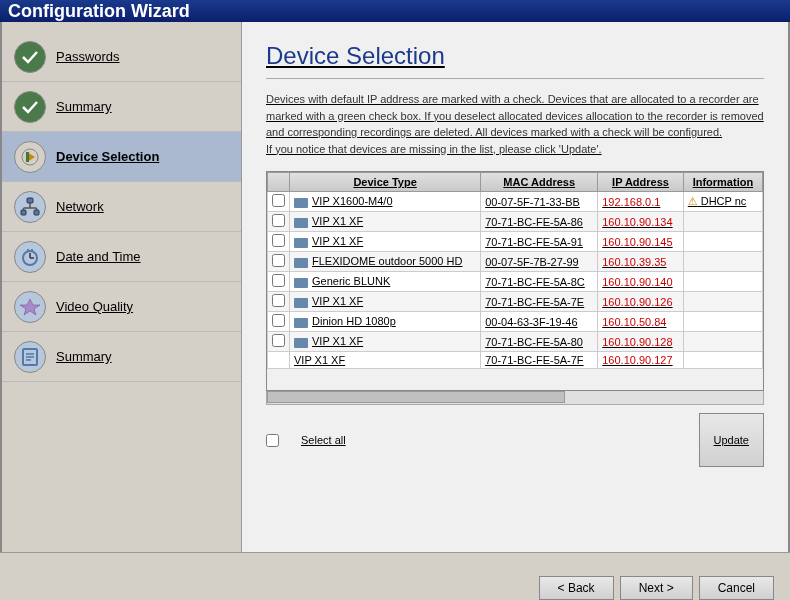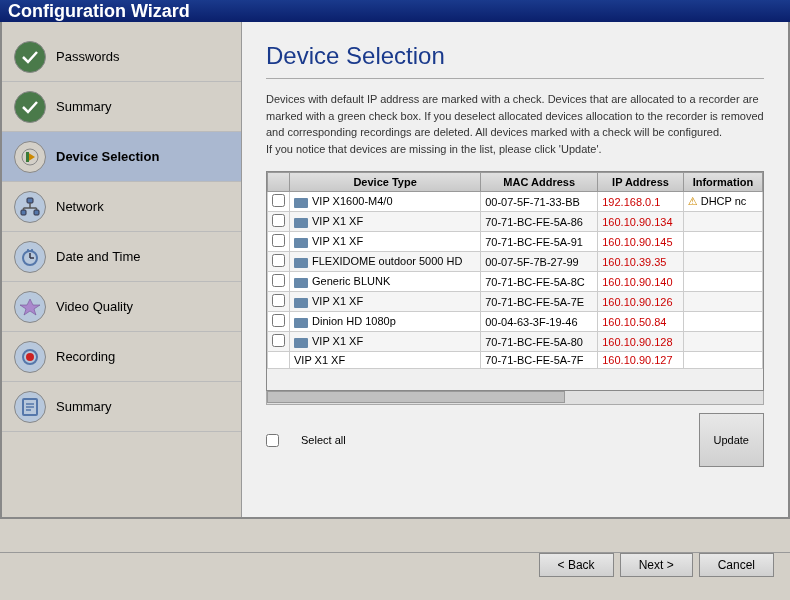--- a/index.html
+++ b/index.html
@@ -19,24 +19,25 @@
       padding: 4px 8px;
       font-size: 18px;
       font-weight: bold;
       height: 22px;
       display: flex;
       align-items: center;
     }
 
     .main-container {
       display: flex;
-      height: 497px;
+      height: 578px;
       background: #d4d0c8;
       border: 2px solid #888;
       border-top: none;
+      text-decoration: underline;
     }
 
     
     .sidebar {
       width: 240px;
       background: #d4d0c8;
       border-right: 1px solid #999;
       padding-top: 10px;
       flex-shrink: 0;
     }
@@ -200,21 +201,21 @@
       cursor: pointer;
       font-size: 11px;
     }
 
     
     .footer {
       height: 48px;
       background: #d4d0c8;
       border-top: 1px solid #999;
       display: flex;
-      align-items: flex-start;
+      align-items: flex-end;
       justify-content: flex-end;
       padding: 0 16px;
       gap: 6px;
       position: absolute;
       bottom: 0;
       left: 0;
       right: 0;
     }
 
     .footer-btn {
@@ -315,29 +316,20 @@
 
     <div class="sidebar-item">
       <div class="icon-circle">
         <svg width="20" height="20" viewBox="0 0 20 20">
           <polygon points="10,2 13,8 20,8 14,12 16,18 10,14 4,18 6,12 0,8 7,8" fill="#aa88cc" stroke="#664488" stroke-width="0.5"></polygon>
         </svg>
       </div>
       <span class="item-label">Video Quality</span>
     </div>
 
-    <div class="sidebar-item">
-      <div class="icon-circle">
-        <svg width="20" height="20" viewBox="0 0 20 20">
-          <circle cx="10" cy="10" r="7" fill="none" stroke="#5577aa" stroke-width="2"></circle>
-          <circle cx="10" cy="10" r="4" fill="#cc2222"></circle>
-        </svg>
-      </div>
-      <span class="item-label">Recording</span>
-    </div>
 
     <div class="sidebar-item">
       <div class="icon-circle">
         <svg width="20" height="20" viewBox="0 0 20 20">
           <rect x="3" y="2" width="14" height="16" rx="1" fill="none" stroke="#5577aa" stroke-width="2"></rect>
           <line x1="6" y1="7" x2="14" y2="7" stroke="#5577aa" stroke-width="1.5"></line>
           <line x1="6" y1="10" x2="14" y2="10" stroke="#5577aa" stroke-width="1.5"></line>
           <line x1="6" y1="13" x2="11" y2="13" stroke="#5577aa" stroke-width="1.5"></line>
         </svg>
       </div>

